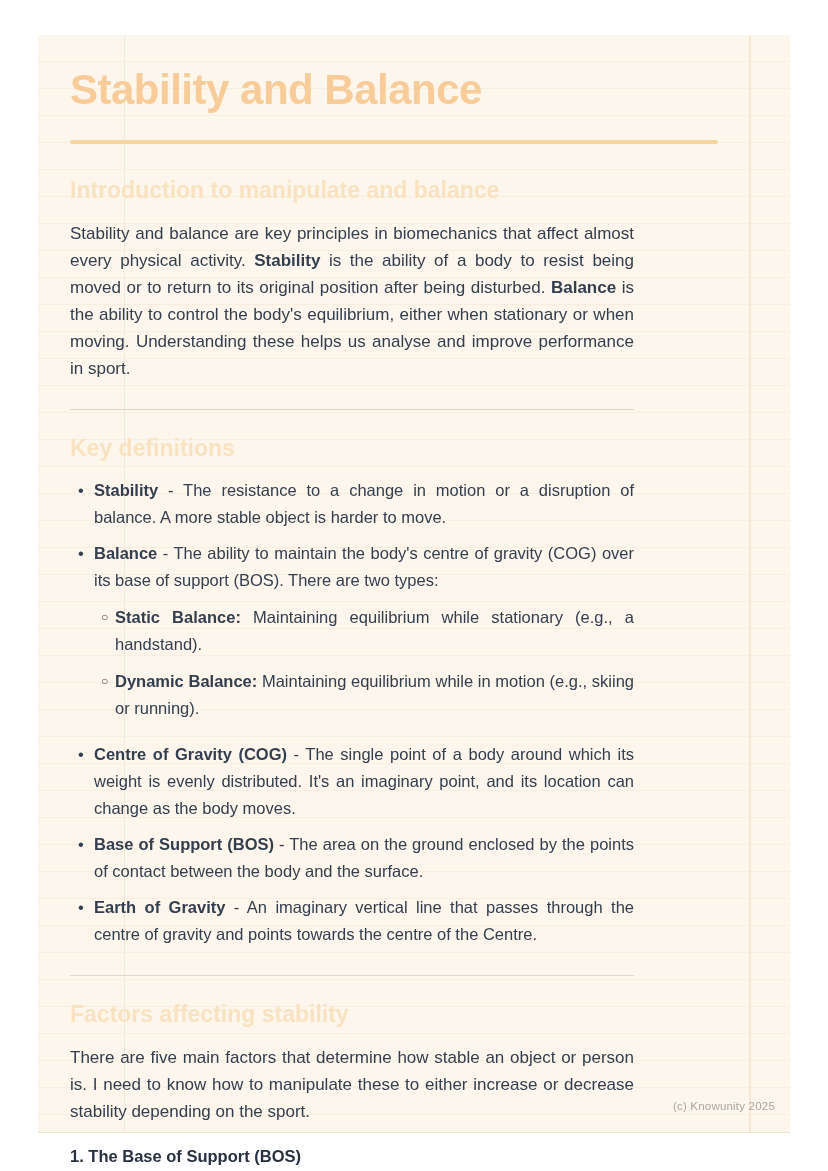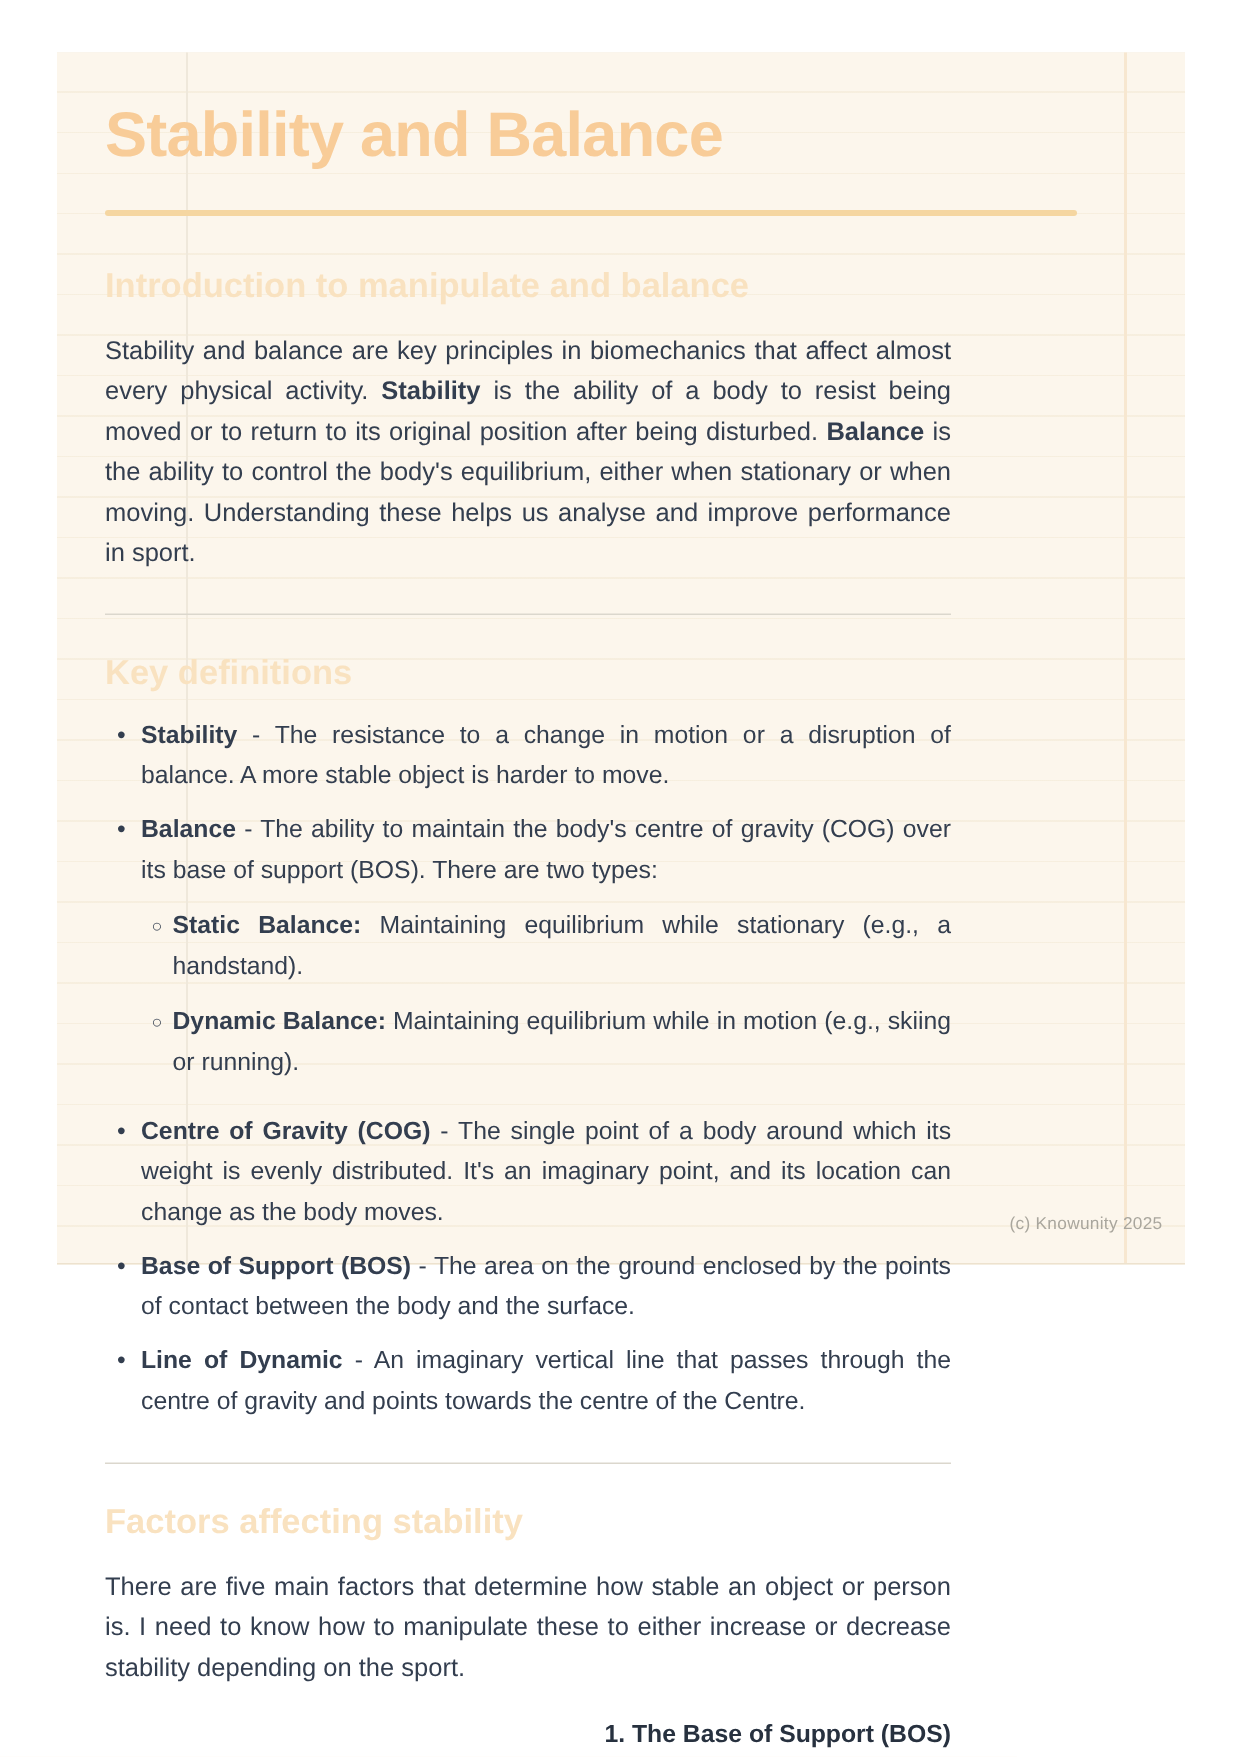--- a/index.html
+++ b/index.html
@@ -10,21 +10,21 @@
     height: 1171px;
     background: #ffffff;
     overflow: hidden;
     font-family: "Liberation Sans", "DejaVu Sans", sans-serif;
   }
   .paper {
     position: absolute;
     left: 38px;
     top: 35px;
     width: 752px;
-    height: 808px;
+    height: 1098px;
     background-color: #FCF6EC;
     background-image:
       linear-gradient(to right, transparent 86px, #EFE8DB 86px, #EFE8DB 87px, transparent 87px),
       linear-gradient(to right, transparent 711px, #F7E7D0 711px, #F7E7D0 713px, transparent 713px),
       repeating-linear-gradient(to bottom, transparent 0, transparent 26px, rgba(240,229,206,0.45) 26px, rgba(240,229,206,0.45) 27px);
     border-bottom: 1px solid #EDE2CE;
     box-sizing: border-box;
   }
   .content {
     position: absolute;
@@ -97,21 +97,20 @@
     flex: 0 0 14px;
     margin-left: 7px;
     font-size: 12px;
   }
   p.numbered-sub {
     margin: 18px 0 0 0;
     font-size: 16.5px;
     line-height: 27px;
     font-weight: 700;
     color: #27313F;
-    text-align: right;
   }
   .footer {
     position: absolute;
     right: 15px;
     bottom: 20px;
     font-size: 11.5px;
     letter-spacing: 0.2px;
     color: #A9A69D;
   }
 </style>
@@ -161,21 +160,21 @@
         <div class="li-body"><span class="b">Centre of Gravity (COG)</span><span> - The single point of a body around which its weight is evenly distributed. It's an imaginary point, and its location can change as the body moves.</span></div>
       </li>
 
       <li>
         <span class="marker">•</span>
         <div class="li-body"><span class="b">Base of Support (BOS)</span><span> - The area on the ground enclosed by the points of contact between the body and the surface.</span></div>
       </li>
 
       <li>
         <span class="marker">•</span>
-        <div class="li-body"><span class="b">Line of Dynamic</span><span> - An imaginary vertical line that passes through the centre of gravity and points towards the centre of the Centre.</span></div>
+        <div class="li-body"><span class="b">Earth of Gravity</span><span> - An imaginary vertical line that passes through the centre of gravity and points towards the centre of the Centre.</span></div>
       </li>
 
     </ul>
 
     <div class="divider"></div>
 
     <h2 class="section-heading hd-factors">Factors affecting stability</h2>
 
     <p class="body-par">There are five main factors that determine how stable an object or person is. I need to know how to manipulate these to either increase or decrease stability depending on the sport.</p>
 

